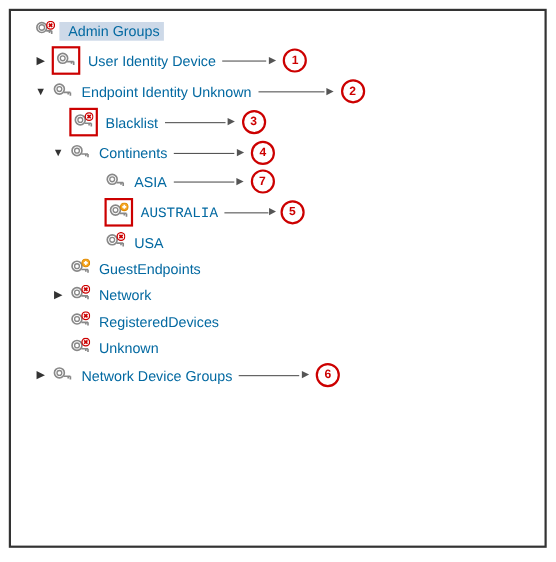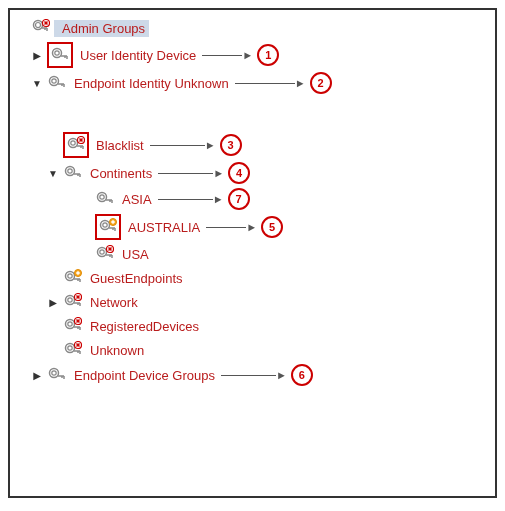--- a/index.html
+++ b/index.html
@@ -58,21 +58,21 @@
       align-items: center;
       justify-content: center;
       position: relative;
       flex-shrink: 0;
     }
 
     
     .node-label {
       margin-left: 4px;
       white-space: nowrap;
-      color: #b91c1c;
+      color: #0369a1;
     }
 
     
     .icon-box-red {
       border: 2px solid #cc0000;
       padding: 1px;
       display: inline-flex;
       align-items: center;
       justify-content: center;
     }
@@ -196,21 +196,21 @@
       </div>
       <span class="arrow-line">
         <span class="line" style="width:60px;"></span>
         <span class="arrow-tip">►</span>
       </span>
       <span class="circle-num">2</span>
     </div>
   </div>
 
   <div class="tree-node">
-    <div class="row-with-arrow" style="padding-left:32px;margin-top:34px;">
+    <div class="row-with-arrow" style="padding-left:32px;">
       <div class="tree-node-inner">
         <span class="toggle-spacer"></span>
         <span class="icon-box-red">
           <span class="icon-wrap">
             <svg class="svg-icon" viewBox="0 0 18 18" xmlns="http://www.w3.org/2000/svg">
               <circle cx="6" cy="7" r="4.5" fill="none" stroke="#888" stroke-width="1.5"></circle>
               <circle cx="6" cy="7" r="2.2" fill="none" stroke="#888" stroke-width="1.2"></circle>
               <line x1="10" y1="10" x2="16" y2="10" stroke="#888" stroke-width="1.5"></line>
               <line x1="16" y1="10" x2="16" y2="13" stroke="#888" stroke-width="1.5"></line>
               <line x1="14" y1="10" x2="14" y2="12" stroke="#888" stroke-width="1.5"></line>
@@ -270,21 +270,21 @@
       </div>
       <span class="arrow-line">
         <span class="line" style="width:55px;"></span>
         <span class="arrow-tip">►</span>
       </span>
       <span class="circle-num">7</span>
     </div>
   </div>
 
   <div class="tree-node">
-    <div class="row-with-arrow" style="padding-left:64px;">
+    <div class="row-with-arrow" style="padding-left:64px;font-family:Liberation Mono, monospace;">
       <div class="tree-node-inner">
         <span class="toggle-spacer"></span>
         <span class="icon-box-red">
           <span class="icon-wrap">
             <svg class="svg-icon" viewBox="0 0 18 18" xmlns="http://www.w3.org/2000/svg">
               <circle cx="6" cy="7" r="4.5" fill="none" stroke="#888" stroke-width="1.5"></circle>
               <circle cx="6" cy="7" r="2.2" fill="none" stroke="#888" stroke-width="1.2"></circle>
               <line x1="10" y1="10" x2="16" y2="10" stroke="#888" stroke-width="1.5"></line>
               <line x1="16" y1="10" x2="16" y2="13" stroke="#888" stroke-width="1.5"></line>
               <line x1="14" y1="10" x2="14" y2="12" stroke="#888" stroke-width="1.5"></line>
@@ -415,21 +415,21 @@
         <span class="toggle-btn">▶</span>
         <span class="icon-wrap">
           <svg class="svg-icon" viewBox="0 0 18 18" xmlns="http://www.w3.org/2000/svg">
             <circle cx="6" cy="7" r="4.5" fill="none" stroke="#888" stroke-width="1.5"></circle>
             <circle cx="6" cy="7" r="2.2" fill="none" stroke="#888" stroke-width="1.2"></circle>
             <line x1="10" y1="10" x2="16" y2="10" stroke="#888" stroke-width="1.5"></line>
             <line x1="16" y1="10" x2="16" y2="13" stroke="#888" stroke-width="1.5"></line>
             <line x1="14" y1="10" x2="14" y2="12" stroke="#888" stroke-width="1.5"></line>
           </svg>
         </span>
-        <span class="node-label">Endpoint Device Groups</span>
+        <span class="node-label">Network Device Groups</span>
       </div>
       <span class="arrow-line">
         <span class="line" style="width:55px;"></span>
         <span class="arrow-tip">►</span>
       </span>
       <span class="circle-num">6</span>
     </div>
   </div>
 
 </div>

